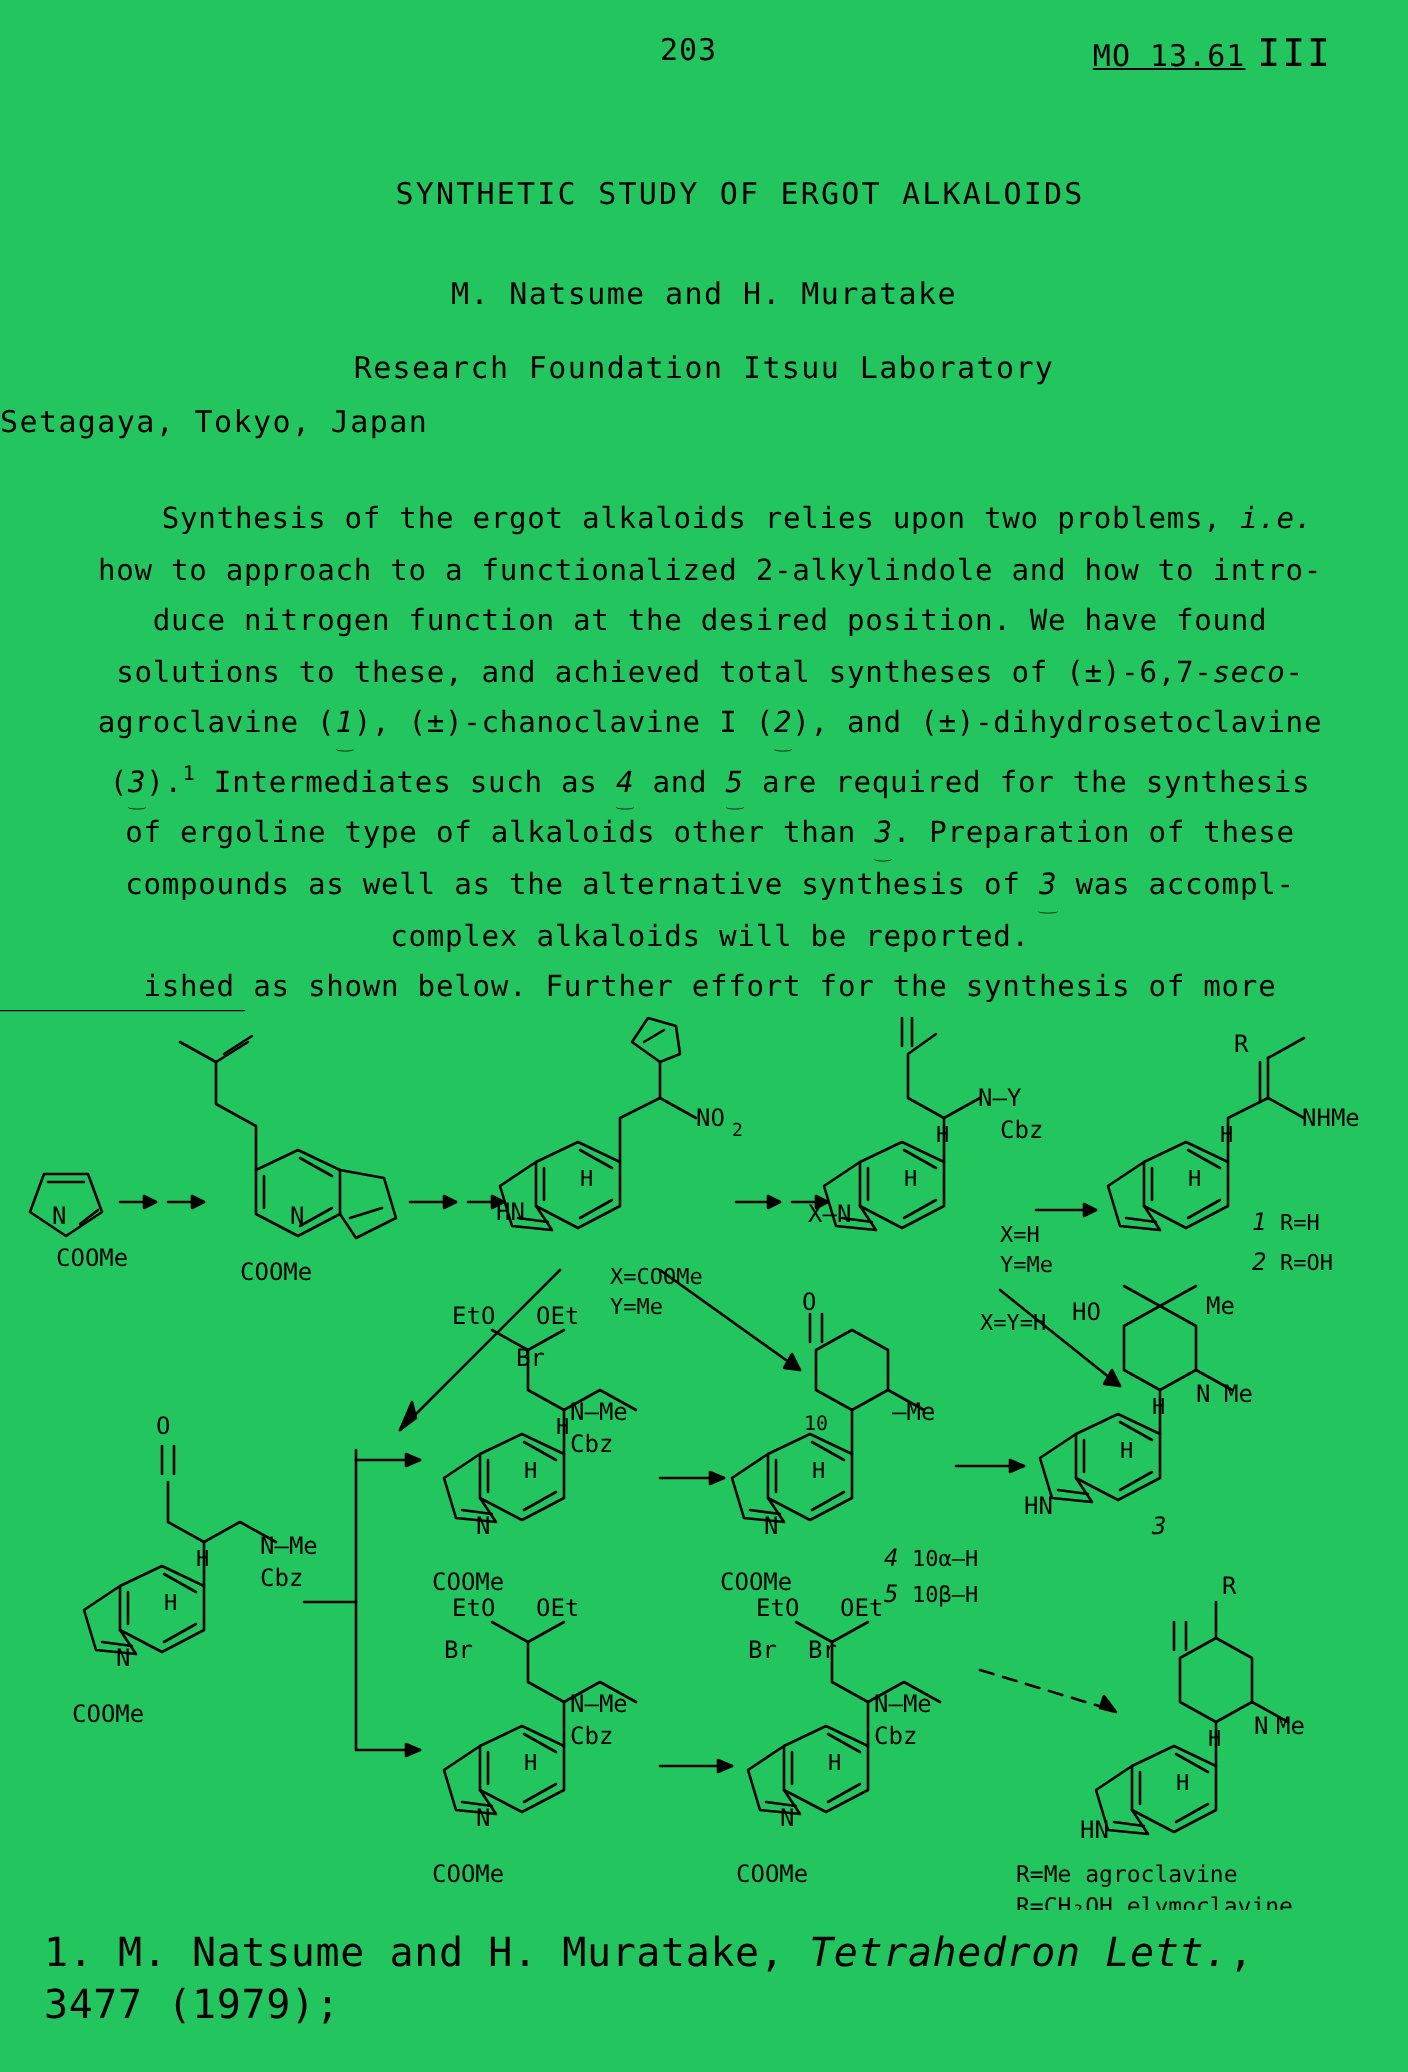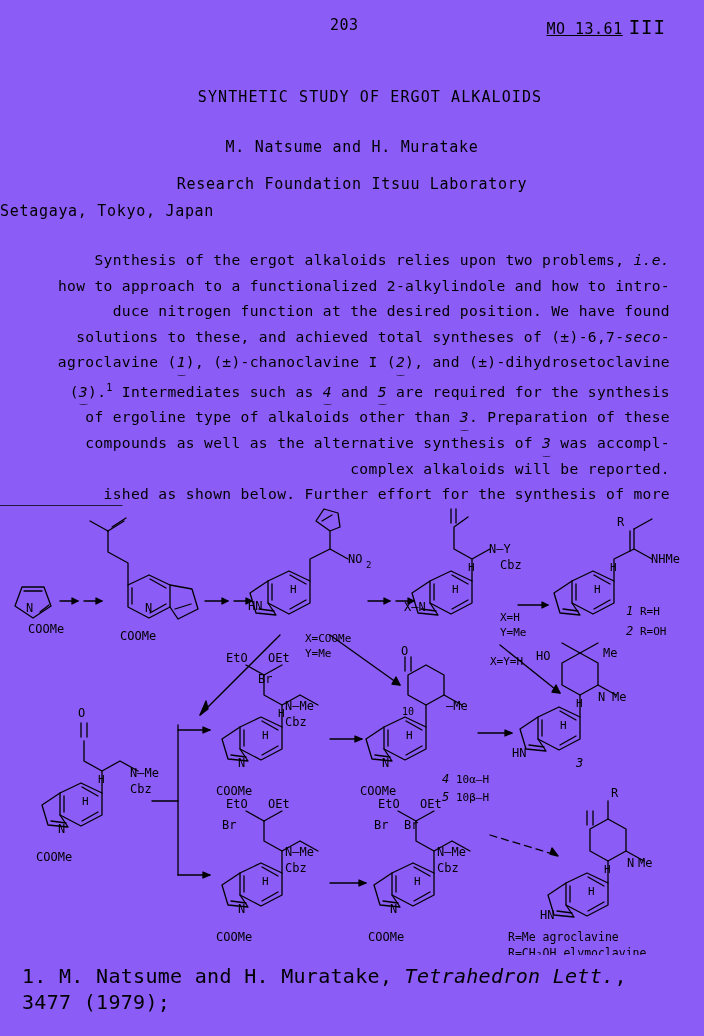--- a/index.html
+++ b/index.html
@@ -12,21 +12,21 @@
     height: 1036px;
     position: relative;
     font-family: "DejaVu Sans Mono", "Liberation Mono", monospace;
     color: #000000;
     overflow: hidden;
   }
   .page {
     position: relative;
     width: 704px;
     height: 1036px;
-    background: #8b5cf6;
+    background: #22c55e;
   }
 
   
   .header {
     position: absolute;
     top: 16px;
     left: 0;
     width: 704px;
     height: 28px;
   }
@@ -97,21 +97,21 @@
 
   
   .abstract {
     position: absolute;
     top: 247px;
     left: 40px;
     width: 630px;
     font-size: 14.6px;
     line-height: 25.6px;
     letter-spacing: 0.35px;
-    text-align: right;
+    text-align: center;
   }
   .abstract .it { font-style: italic; }
   .cmpd {
     position: relative;
     font-style: italic;
     display: inline-block;
   }
   .cmpd::after {
     content: "";
     position: absolute;

